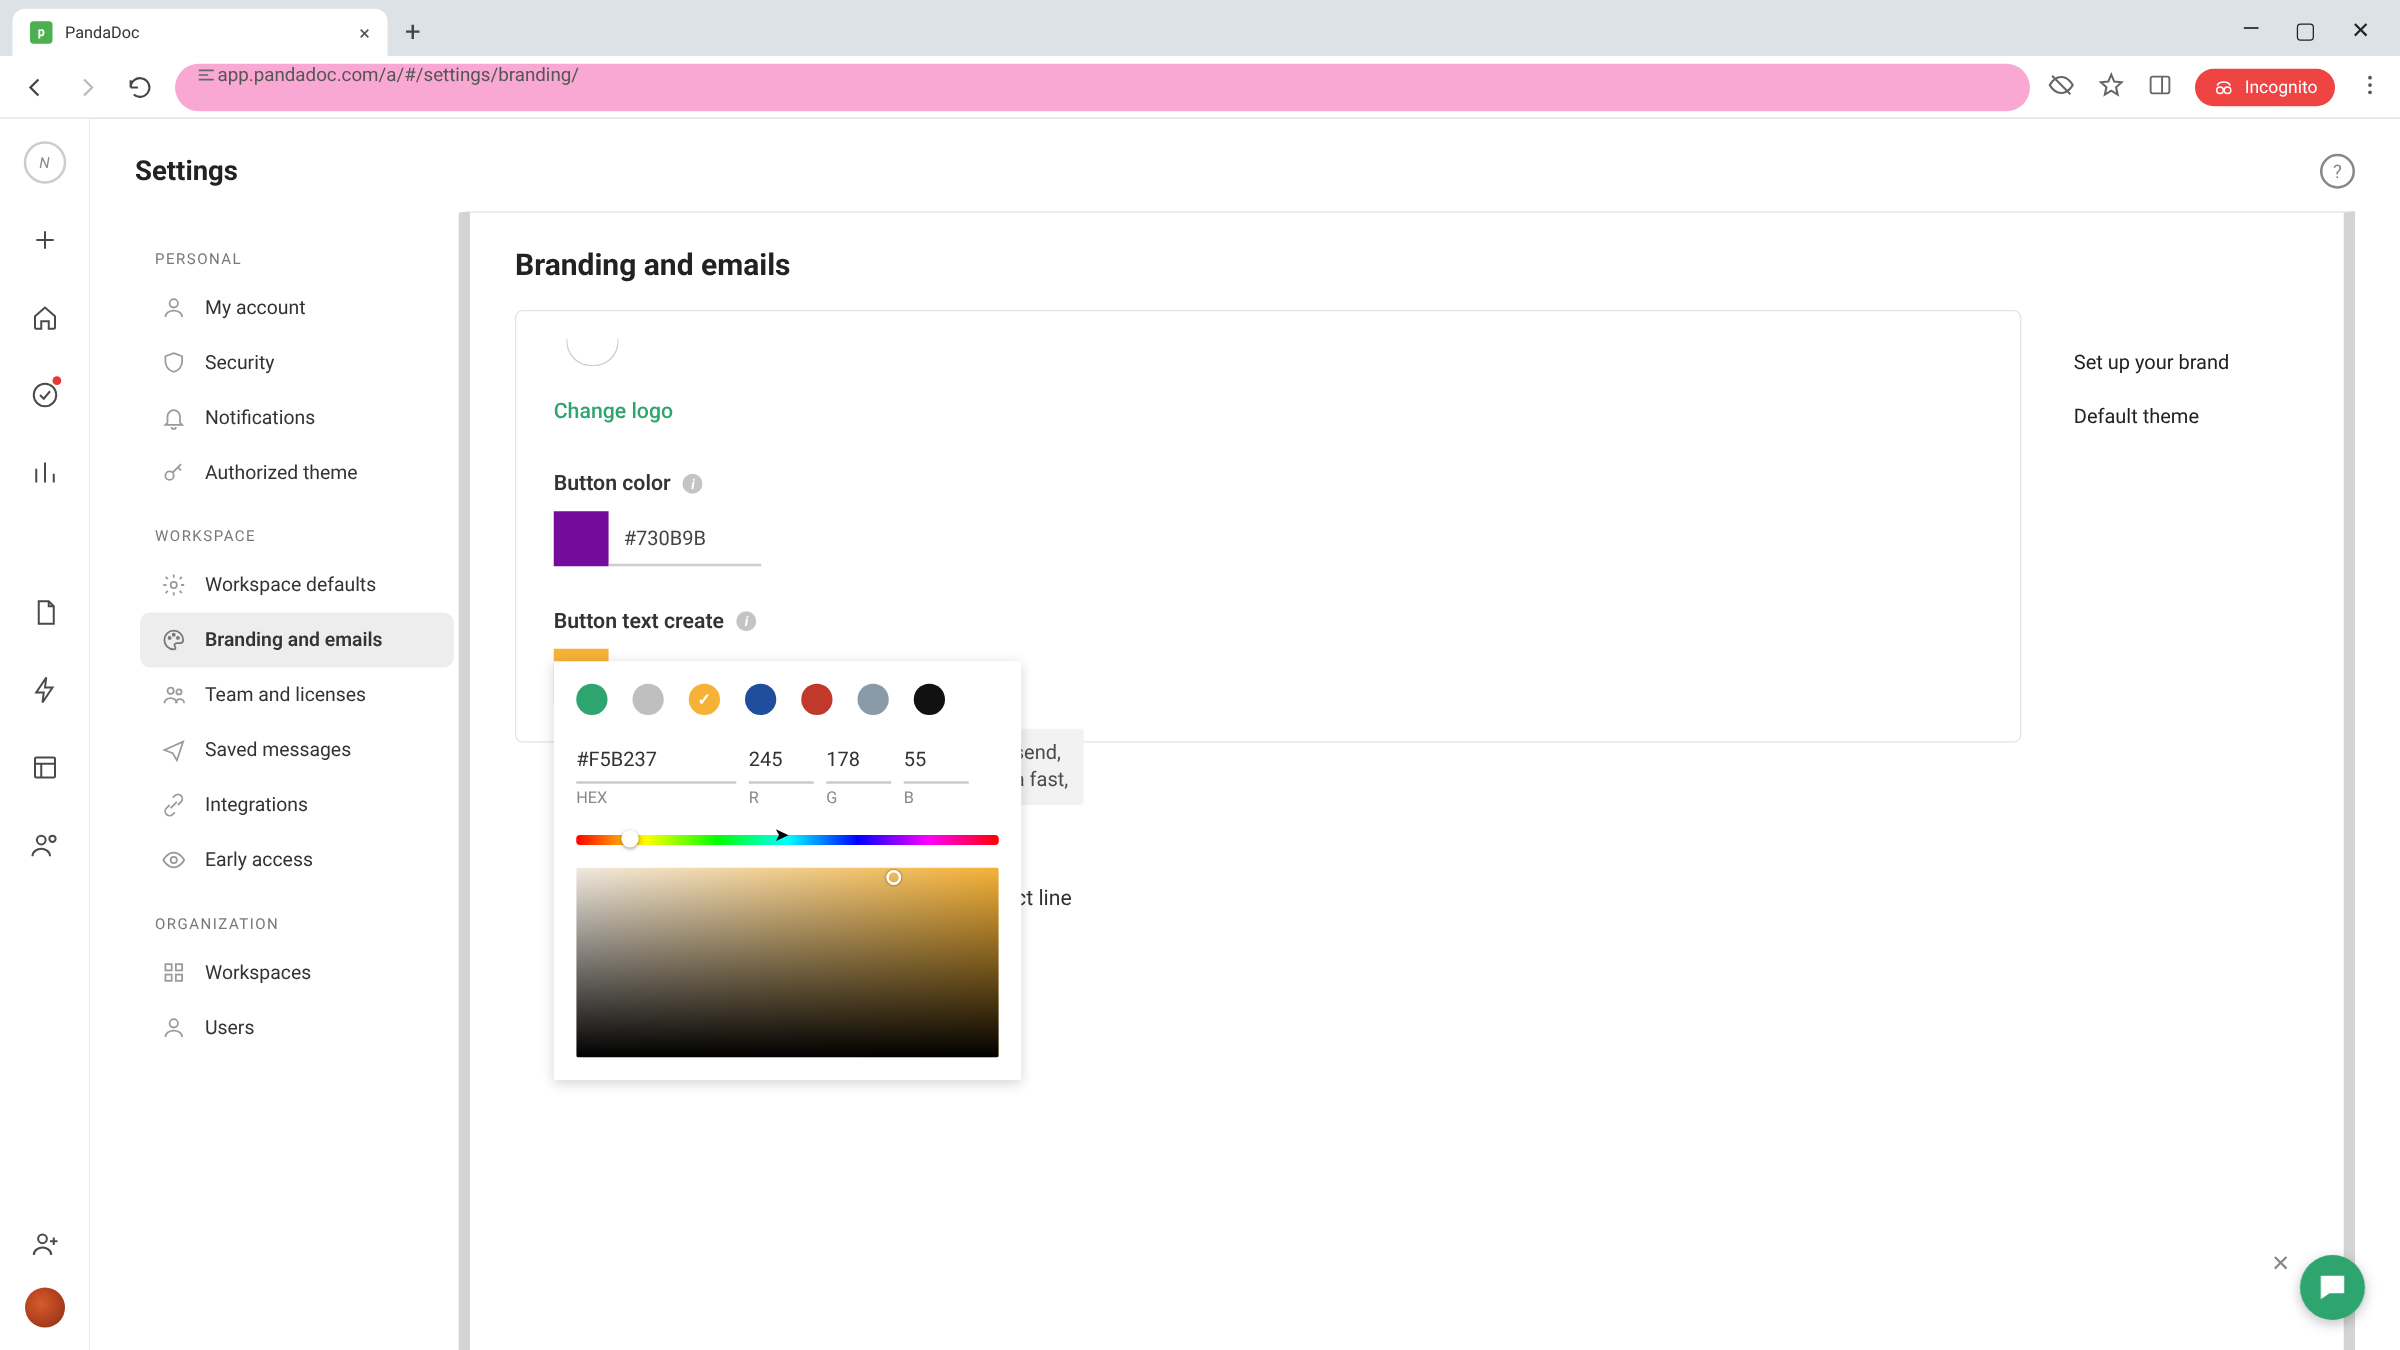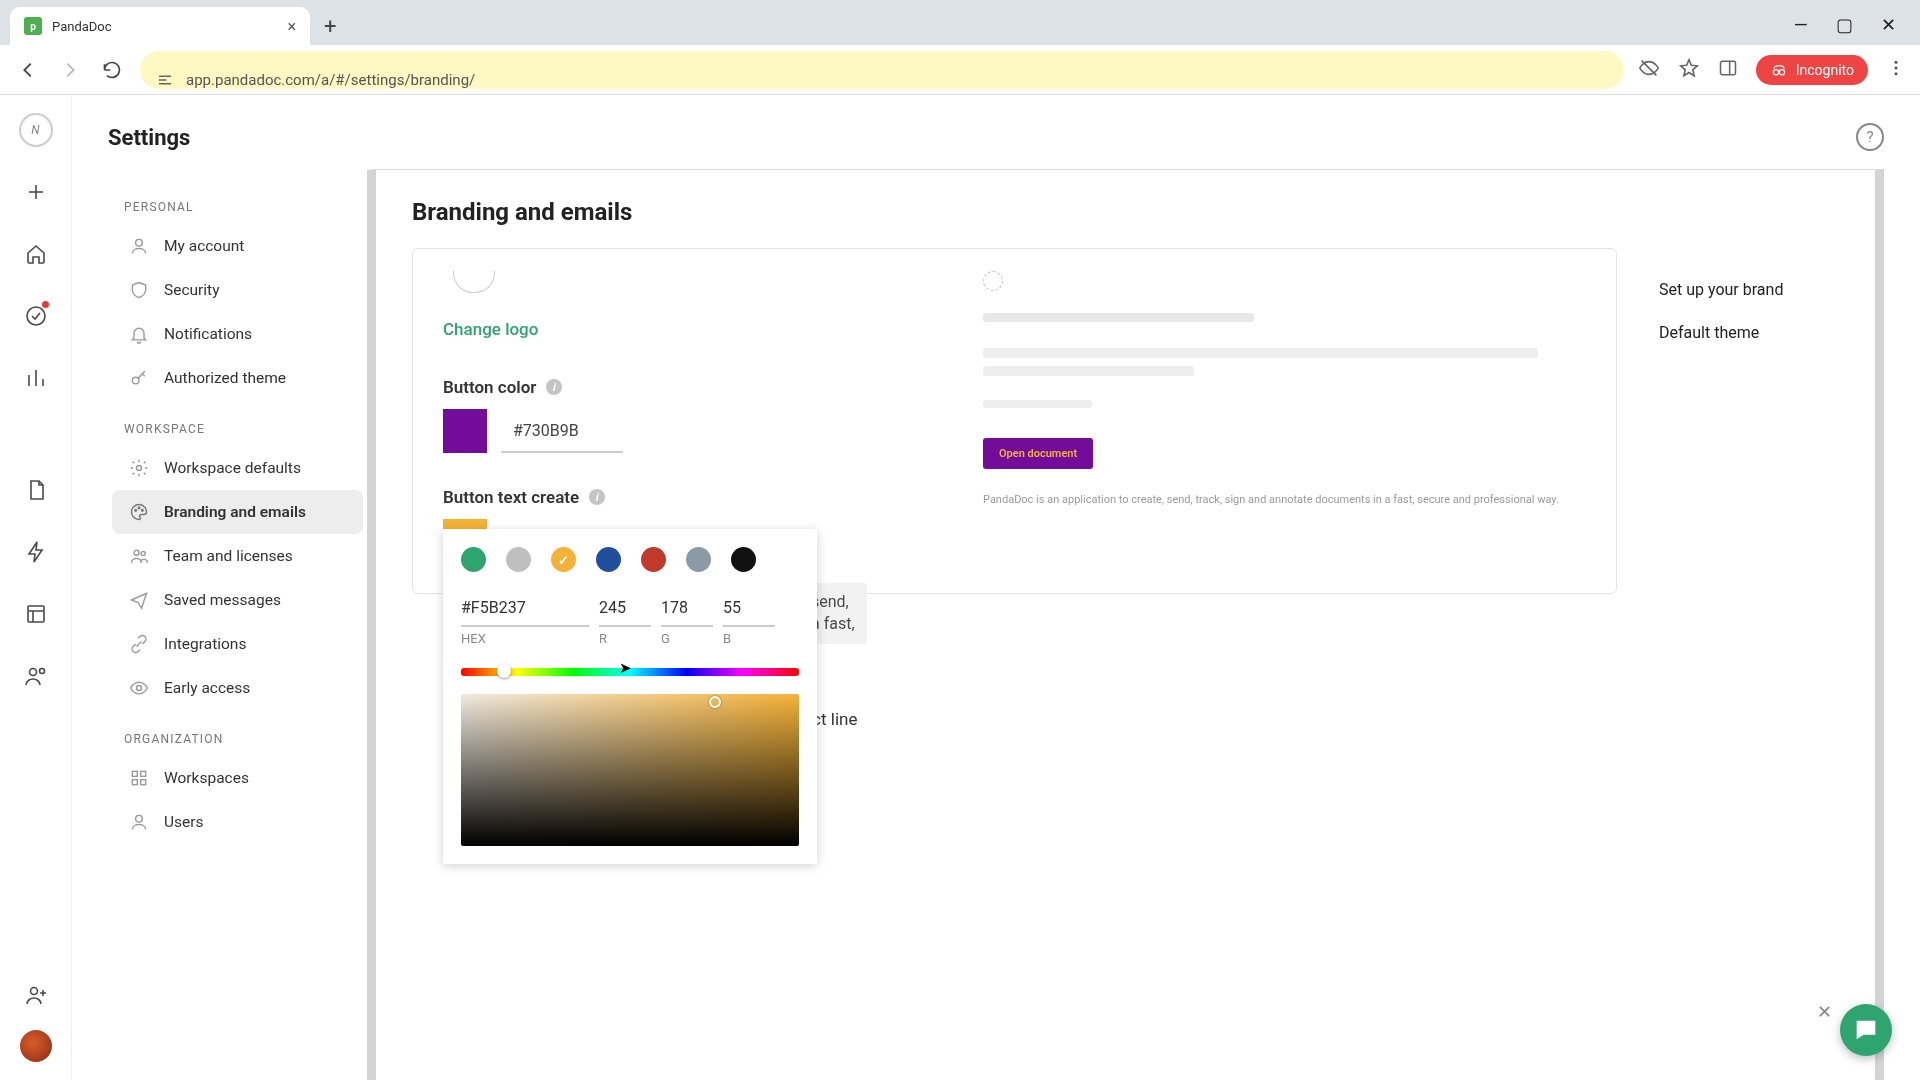--- a/index.html
+++ b/index.html
@@ -11,21 +11,21 @@
 .tab-favicon { width: 18px; height: 18px; background: #4caf50; border-radius: 3px; display: flex; align-items: center; justify-content: center; color: #fff; font-size: 10px; font-weight: bold; }
 .tab-title { font-size: 13px; color: #333; flex: 1; }
 .tab-close { color: #555; font-size: 16px; cursor: pointer; }
 .new-tab { color: #444; font-size: 22px; padding: 0 14px; margin-bottom: 6px; cursor: pointer; }
 .win-controls { margin-left: auto; display: flex; gap: 28px; padding: 0 24px 10px 0; color: #222; }
 .win-controls span { font-size: 18px; cursor: pointer; }
 
 .toolbar { background: #fff; height: 50px; display: flex; align-items: center; padding: 0 14px; gap: 14px; border-bottom: 1px solid #ddd; }
 .tb-btn { width: 28px; height: 28px; display: flex; align-items: center; justify-content: center; color: #444; cursor: pointer; border-radius: 50%; }
 .tb-fwd { color: #bbb; }
-.url-bar { flex: 1; background: #fef9c3; border-radius: 22px; height: 38px; display: flex; align-items: flex-end; padding: 0 16px; gap: 12px; color: #555; font-size: 15px; }
+.url-bar { flex: 1; background: #f9a8d4; border-radius: 22px; height: 38px; display: flex; align-items: flex-start; padding: 0 16px; color: #555; font-size: 15px; }
 .tb-right { display: flex; gap: 18px; align-items: center; color: #555; }
 .incognito-pill { background: #ef4444; color: #fff; border-radius: 20px; padding: 6px 14px; display: flex; align-items: center; gap: 8px; font-size: 14px; }
 
 
 .app { display: flex; height: calc(1080px - 95px); }
 .rail { width: 72px; background: #fff; border-right: 1px solid #eee; display: flex; flex-direction: column; align-items: center; padding: 18px 0; gap: 28px; }
 .rail-top { display: flex; flex-direction: column; align-items: center; gap: 28px; flex: 1; }
 .rail-bottom { display: flex; flex-direction: column; align-items: center; gap: 18px; }
 .rail-avatar { width: 34px; height: 34px; border-radius: 50%; border: 2px solid #ccc; display: flex; align-items: center; justify-content: center; font-size: 12px; color: #888; font-style: italic; }
 .rail-ic { width: 34px; height: 34px; display: flex; align-items: center; justify-content: center; color: #4a4a4a; cursor: pointer; }
@@ -54,21 +54,21 @@
 .main-title { font-size: 24px; font-weight: 700; color: #222; margin-bottom: 22px; }
 .card { border: 1px solid #e3e3e3; border-radius: 6px; padding: 22px 0 30px; display: flex; background: #fff; position: relative; }
 .card-left { width: 540px; padding: 0 30px; }
 .card-mid { flex: 1; padding: 0 30px; }
 
 .logo-stub { width: 42px; height: 22px; border: 1px solid #ccc; border-radius: 0 0 20px 20px; margin-bottom: 22px; margin-left: 10px; border-top: none; }
 .change-logo { color: #2ea56f; font-size: 17px; font-weight: 500; background: none; border: none; cursor: pointer; padding: 4px 0; }
 
 .field-label { font-size: 17px; font-weight: 600; color: #333; margin: 34px 0 12px; display: flex; align-items: center; gap: 10px; }
 .info-ic { width: 16px; height: 16px; border-radius: 50%; background: #c4c4c4; color: #fff; font-size: 11px; display: inline-flex; align-items: center; justify-content: center; font-style: italic; font-weight: bold; }
-.cgroup { display: flex; gap: 14px; }
+.cgroup { display: flex; }
 .swatch { width: 44px; height: 44px; }
 .cval { border: none; border-bottom: 2px solid #ccc; font-size: 16px; padding: 10px 12px; width: 122px; color: #444; }
 
 
 .picker { position: absolute; left: 30px; top: 280px; background: #fff; box-shadow: 0 2px 10px rgba(0,0,0,.18); padding: 18px; z-index: 40; width: 374px; }
 .preset-row { display: flex; gap: 20px; margin-bottom: 22px; }
 .preset { width: 25px; height: 25px; border-radius: 50%; cursor: pointer; position: relative; }
 .preset.sel::after { content:'✓'; color:#fff; position:absolute; top:50%; left:50%; transform:translate(-50%,-50%); font-size:13px; font-weight:bold; }
 .vals { display: flex; gap: 10px; margin-bottom: 22px; }
 .vcol { display: flex; flex-direction: column; }
@@ -376,31 +376,20 @@
               <div class="field-label">
                 <span>Button text create</span>
                 <span class="info-ic">i</span>
               </div>
               <div class="cgroup">
                 <div class="swatch" style="background:#F5B237"></div>
                 <input class="cval" value="#F5B237" style="">
               </div>
             </div>
 
-            <div class="card-mid">
-              <div class="pv-logo"></div>
-              <div class="pv-line" style="width:45%; height:9px; background:#e8e8e8;"></div>
-              <div style="height:10px"></div>
-              <div class="pv-line" style="width:92%"></div>
-              <div class="pv-line" style="width:35%"></div>
-              <div style="height:8px"></div>
-              <div class="pv-line" style="width:18%; height:8px"></div>
-              <button class="pv-btn">Open document</button>
-              <div class="pv-foot">PandaDoc is an application to create, send, track, sign and annotate documents in a fast, secure and professional way.</div>
-            </div>
 
             <div class="behind">
               <span>send,</span><br>
               <span>a fast,</span>
             </div>
             <div class="behind2">ject line</div>
 
             <div class="picker">
               <div class="preset-row" id="preset-row">
                   <div class="preset" style="background: rgb(46, 165, 111);"></div>

